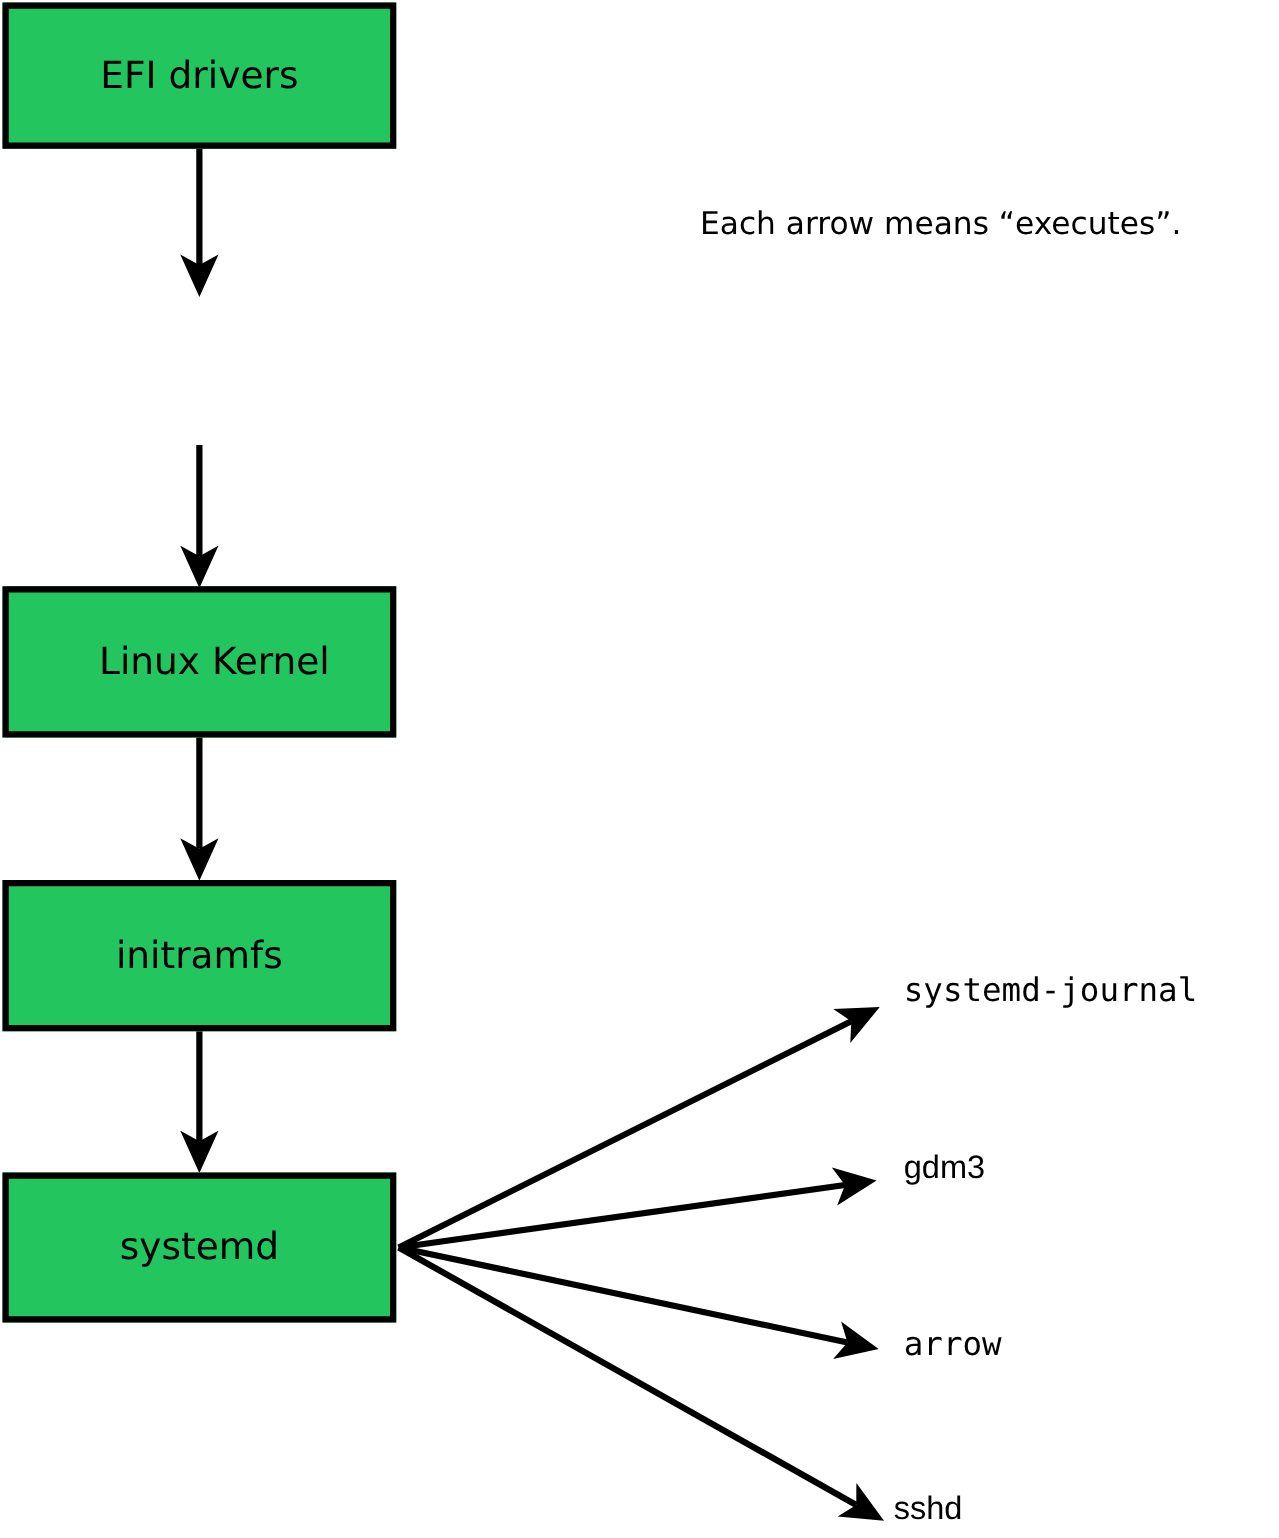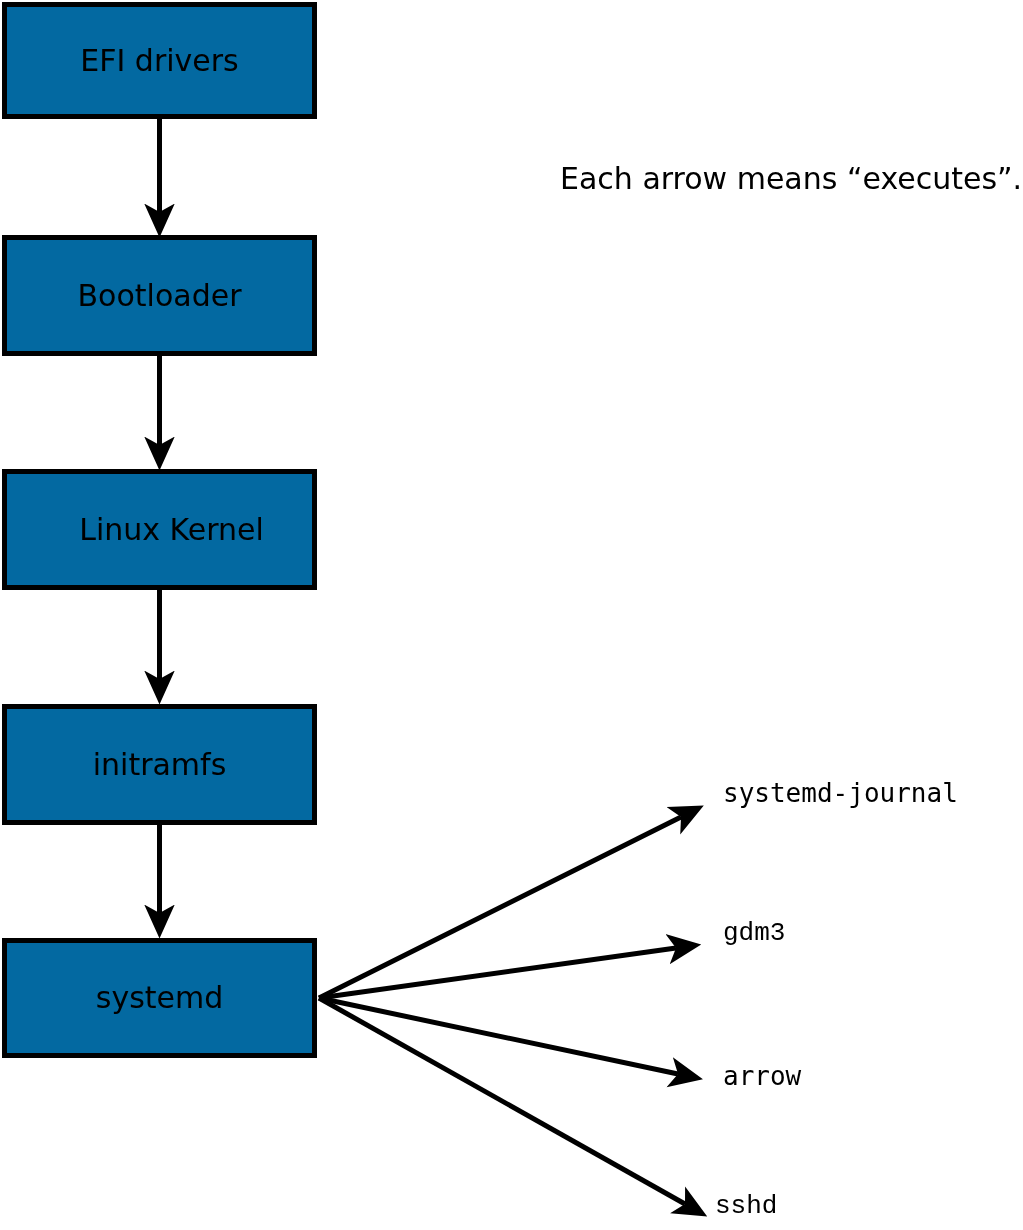--- a/index.html
+++ b/index.html
@@ -10,45 +10,45 @@
     overflow:hidden;
     font-family:"DejaVu Sans",sans-serif;
     color:#000000;
   }
   #arrow-layer{position:absolute;left:0;top:0;}
   .box{
     position:absolute;
     left:2px;width:315px;
     box-sizing:border-box;
     border:5px solid #000000;
-    background:#0369a1;
+    background:#22c55e;
     display:flex;align-items:center;justify-content:center;
     font-size:30px;line-height:36px;
     font-family:"DejaVu Sans",sans-serif;
   }
   #box-efi-drivers {top:2px;  height:117px;}
   #box-bootloader  {top:235px;height:121px;}
   #box-linux-kernel{top:469px;height:121px;padding-left:24px;}
   #box-initramfs   {top:704px;height:121px;}
   #box-systemd     {top:938px;height:120px;}
   .spawn-label{
     position:absolute;
     font-size:26px;line-height:36px;
     white-space:nowrap;
   }
   .mono{font-family:"DejaVu Sans Mono",monospace;}
-  .sans{font-family:Liberation Mono, monospace;}
+  .sans{font-family:Liberation Sans, sans-serif;}
   #label-systemd-journal{left:723px;top:775px;}
   #label-gdm3           {left:723px;top:915px;}
   #label-getty          {left:723px;top:1058px;}
   #label-sshd           {left:715px;top:1188px;text-align:center;}
   #note{
     position:absolute;
     left:560px;top:161px;
-    font-size:30px;line-height:36px;
+    font-size:25px;line-height:36px;
     white-space:nowrap;
     font-family:"DejaVu Sans",sans-serif;
   }
 </style>
 </head>
 <body>
 
 <div id="canvas">
 
   <svg id="arrow-layer" width="1023" height="1230" viewBox="0 0 1023 1230" xmlns="http://www.w3.org/2000/svg">
@@ -65,23 +65,20 @@
 
     <line x1="319" y1="998" x2="681" y2="817" stroke="#000000" stroke-width="5" marker-end="url(#ah)"></line>
     <line x1="319" y1="998" x2="676" y2="948" stroke="#000000" stroke-width="5" marker-end="url(#ah)"></line>
     <line x1="319" y1="998" x2="678" y2="1074" stroke="#000000" stroke-width="5" marker-end="url(#ah)"></line>
     <line x1="319" y1="998" x2="685" y2="1204" stroke="#000000" stroke-width="5" marker-end="url(#ah)"></line>
   </svg>
 
   <div class="box" id="box-efi-drivers">
     <span>EFI drivers</span>
   </div>
-  <div class="box" id="box-bootloader">
-    <span>Bootloader</span>
-  </div>
   <div class="box" id="box-linux-kernel">
     <span>Linux Kernel</span>
   </div>
   <div class="box" id="box-systemd">
     <span>systemd</span>
   </div>
   <div class="box" id="box-initramfs">
     <span>initramfs</span>
   </div>
 

